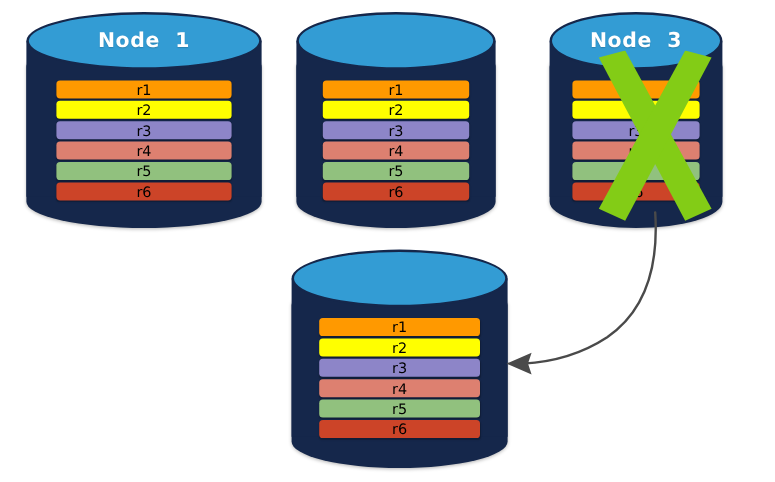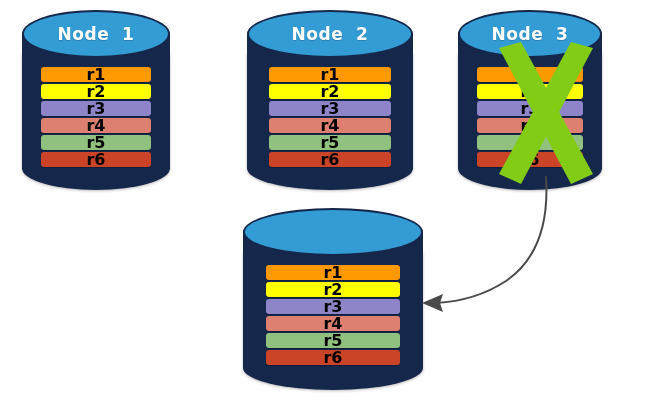--- a/index.html
+++ b/index.html
@@ -80,28 +80,28 @@
     flex-direction: column;
     gap: 2px;
   }
   .node .row-bar {
     height: 15px;
     border-radius: 3px;
     display: flex;
     align-items: center;
     justify-content: center;
     color: #000000;
-    font-size: 16px;
-    font-weight: bold;
+    font-size: 12px;
+    font-weight: normal;
     line-height: 1;
     box-shadow: 0 1px 1px rgba(0,0,0,0.25);
   }
 
   
-  #node-1 { left: 22px;  top: 10px;  width: 148px; height: 180px; }
+  #node-1 { left: 22px;  top: 10px;  width: 196px; height: 180px; }
   #node-2 { left: 247px; top: 10px;  width: 166px; height: 180px; }
   #node-3 { left: 458px; top: 10px;  width: 144px; height: 180px; }
   #node-4 { left: 243px; top: 208px; width: 180px; height: 182px; }
 
   
   #failure-x {
     position: absolute;
     left: 485px;
     top: 42px;
     width: 122px;
@@ -136,21 +136,20 @@
       <div class="row-bar" style="background: rgb(221, 128, 112); color: rgb(0, 0, 0);">r4</div>
       <div class="row-bar" style="background: rgb(145, 193, 126); color: rgb(0, 0, 0);">r5</div>
       <div class="row-bar" style="background: rgb(204, 68, 40); color: rgb(0, 0, 0);">r6</div>
     </div>
   </div>
 
   <div class="node" id="node-2">
     <div class="cyl-body" style="background: rgb(21, 39, 75);"></div>
     <div class="cyl-body-rect" style="background: rgb(21, 39, 75);"></div>
     <div class="cyl-top" style="background: rgb(51, 156, 212); border-color: rgb(21, 39, 75);"></div>
-    <div class="node-title" style="color: rgb(255, 255, 255);">Node  2</div>
     <div class="rows">
       <div class="row-bar" style="background: rgb(255, 153, 0); color: rgb(0, 0, 0);">r1</div>
       <div class="row-bar" style="background: rgb(255, 255, 0); color: rgb(0, 0, 0);">r2</div>
       <div class="row-bar" style="background: rgb(141, 133, 200); color: rgb(0, 0, 0);">r3</div>
       <div class="row-bar" style="background: rgb(221, 128, 112); color: rgb(0, 0, 0);">r4</div>
       <div class="row-bar" style="background: rgb(145, 193, 126); color: rgb(0, 0, 0);">r5</div>
       <div class="row-bar" style="background: rgb(204, 68, 40); color: rgb(0, 0, 0);">r6</div>
     </div>
   </div>
 

